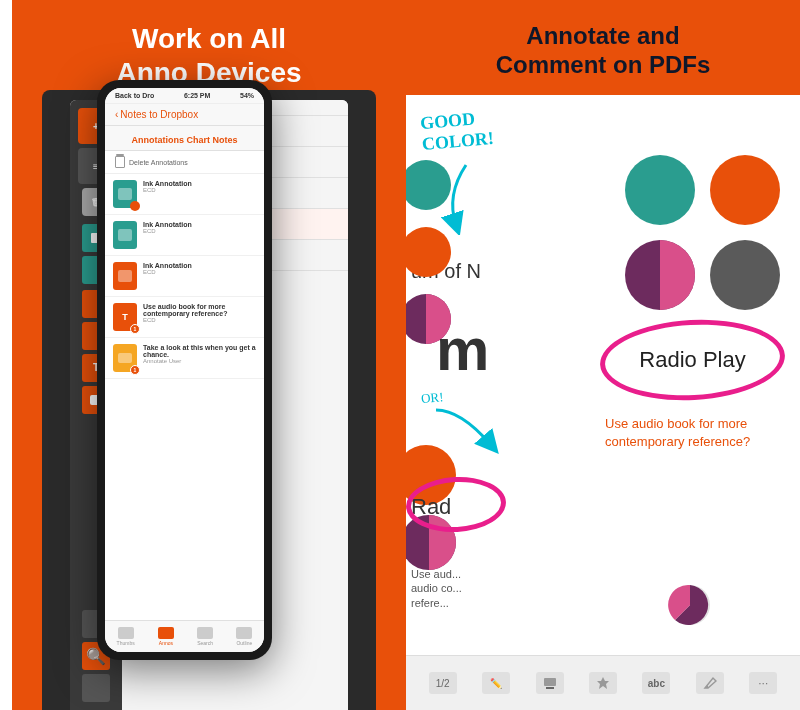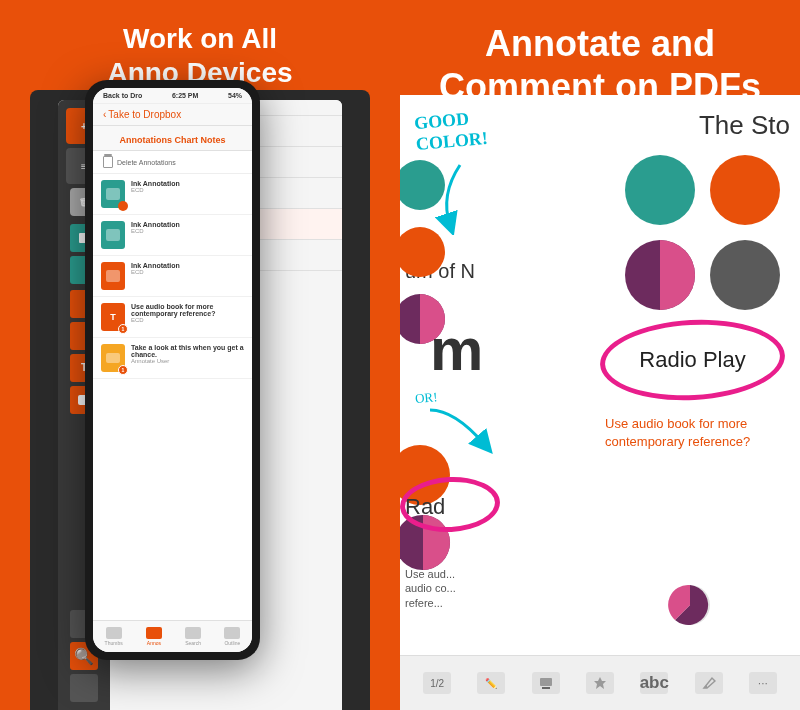--- a/index.html
+++ b/index.html
@@ -9,20 +9,21 @@
 
     
     .left-panel {
       width: 400px;
       height: 710px;
       background: #E8500A;
       position: relative;
       display: flex;
       flex-direction: column;
       align-items: center;
+      margin-left: 12px;
     }
 
     .left-title {
       color: white;
       font-size: 28px;
       font-weight: 700;
       text-align: center;
       margin-top: 22px;
       line-height: 1.2;
     }
@@ -282,22 +283,22 @@
       width: 400px;
       height: 710px;
       background: #E8500A;
       position: relative;
       display: flex;
       flex-direction: column;
       align-items: center;
     }
 
     .right-title {
-      color: #ffffff;
-      font-size: 36px;
+      color: #0f172a;
+      font-size: 24px;
       font-weight: 700;
       text-align: center;
       margin-top: 22px;
       line-height: 1.2;
     }
 
     
     .pdf-area {
       position: absolute;
       top: 95px;
@@ -626,21 +627,21 @@
 
           <div class="phone-status-bar">
             <span>Back to Dro</span>
             <span>6:25 PM</span>
             <span>54%</span>
           </div>
 
           <div class="phone-nav">
             <div class="phone-nav-back">
               <span>‹</span>
-              <span>Take to Dropbox</span>
+              <span>Notes to Dropbox</span>
             </div>
           </div>
           <div style="background:#f8f8f8; text-align:center; padding:3px; border-bottom:1px solid #e0e0e0;">
             <span class="phone-nav-title">Annotations Chart Notes</span>
           </div>
 
           <div class="phone-action-bar">
             <div style="width:10px;height:12px;border:1.5px solid #999;border-radius:1px;position:relative;">
               <div style="position:absolute;top:-3px;left:50%;transform:translateX(-50%);width:8px;height:2px;background:#999;border-radius:1px;"></div>
             </div>
@@ -728,21 +729,20 @@
 
   <div class="right-panel">
     <div class="right-title">
       <span>Annotate and</span><br>
       <span>Comment on PDFs</span>
     </div>
 
     <div class="pdf-area">
       <div class="pdf-content">
 
-        <div class="pdf-title">The Sto</div>
 
         <div class="handwritten-note">
           <div>GOOD</div>
           <div>COLOR!</div>
         </div>
 
         <svg style="position:absolute;top:60px;left:30px;z-index:5;width:80px;height:80px;" viewBox="0 0 80 80">
           <path d="M 30 10 Q 10 40 20 70" stroke="#00bcd4" stroke-width="3" fill="none" marker-end="url(#arrow)"></path>
           <defs>
             <marker id="arrow" markerWidth="8" markerHeight="8" refX="4" refY="4" orient="auto">
@@ -835,21 +835,21 @@
             </div>
           </div>
           <div class="toolbar-item">
             <div class="toolbar-icon-box">
               <svg width="14" height="14" viewBox="0 0 14 14">
                 <polygon points="7,1 9,5 13,5 10,8 11,13 7,10 3,13 4,8 1,5 5,5" fill="#999"></polygon>
               </svg>
             </div>
           </div>
           <div class="toolbar-item">
-            <div class="toolbar-icon-box" style="font-size:17px;font-weight:600;">abc</div>
+            <div class="toolbar-icon-box" style="font-size:10px;font-weight:600;">abc</div>
           </div>
           <div class="toolbar-item">
             <div class="toolbar-icon-box">
               <svg width="14" height="14" viewBox="0 0 14 14">
                 <path d="M2 12 L10 2 L13 5 L5 12 Z" fill="none" stroke="#999" stroke-width="1.5"></path>
                 <path d="M2 12 L5 12 L5 9 Z" fill="#999"></path>
               </svg>
             </div>
           </div>
           <div class="toolbar-item">

